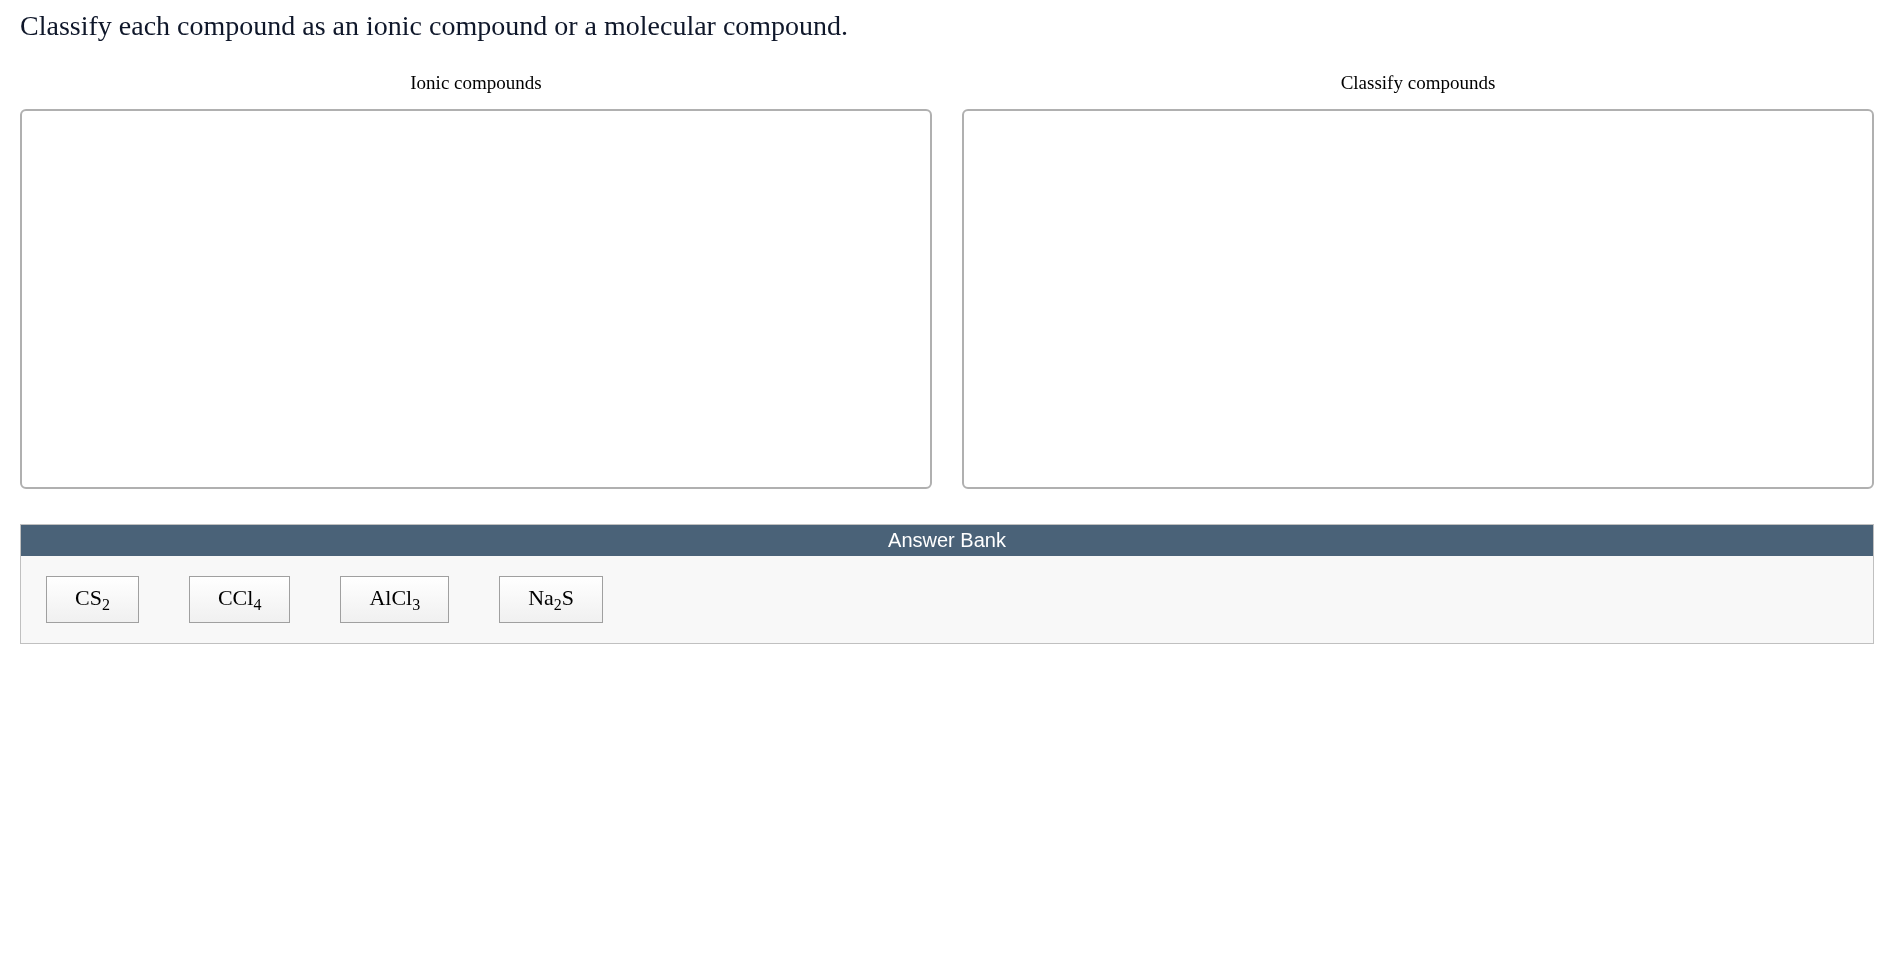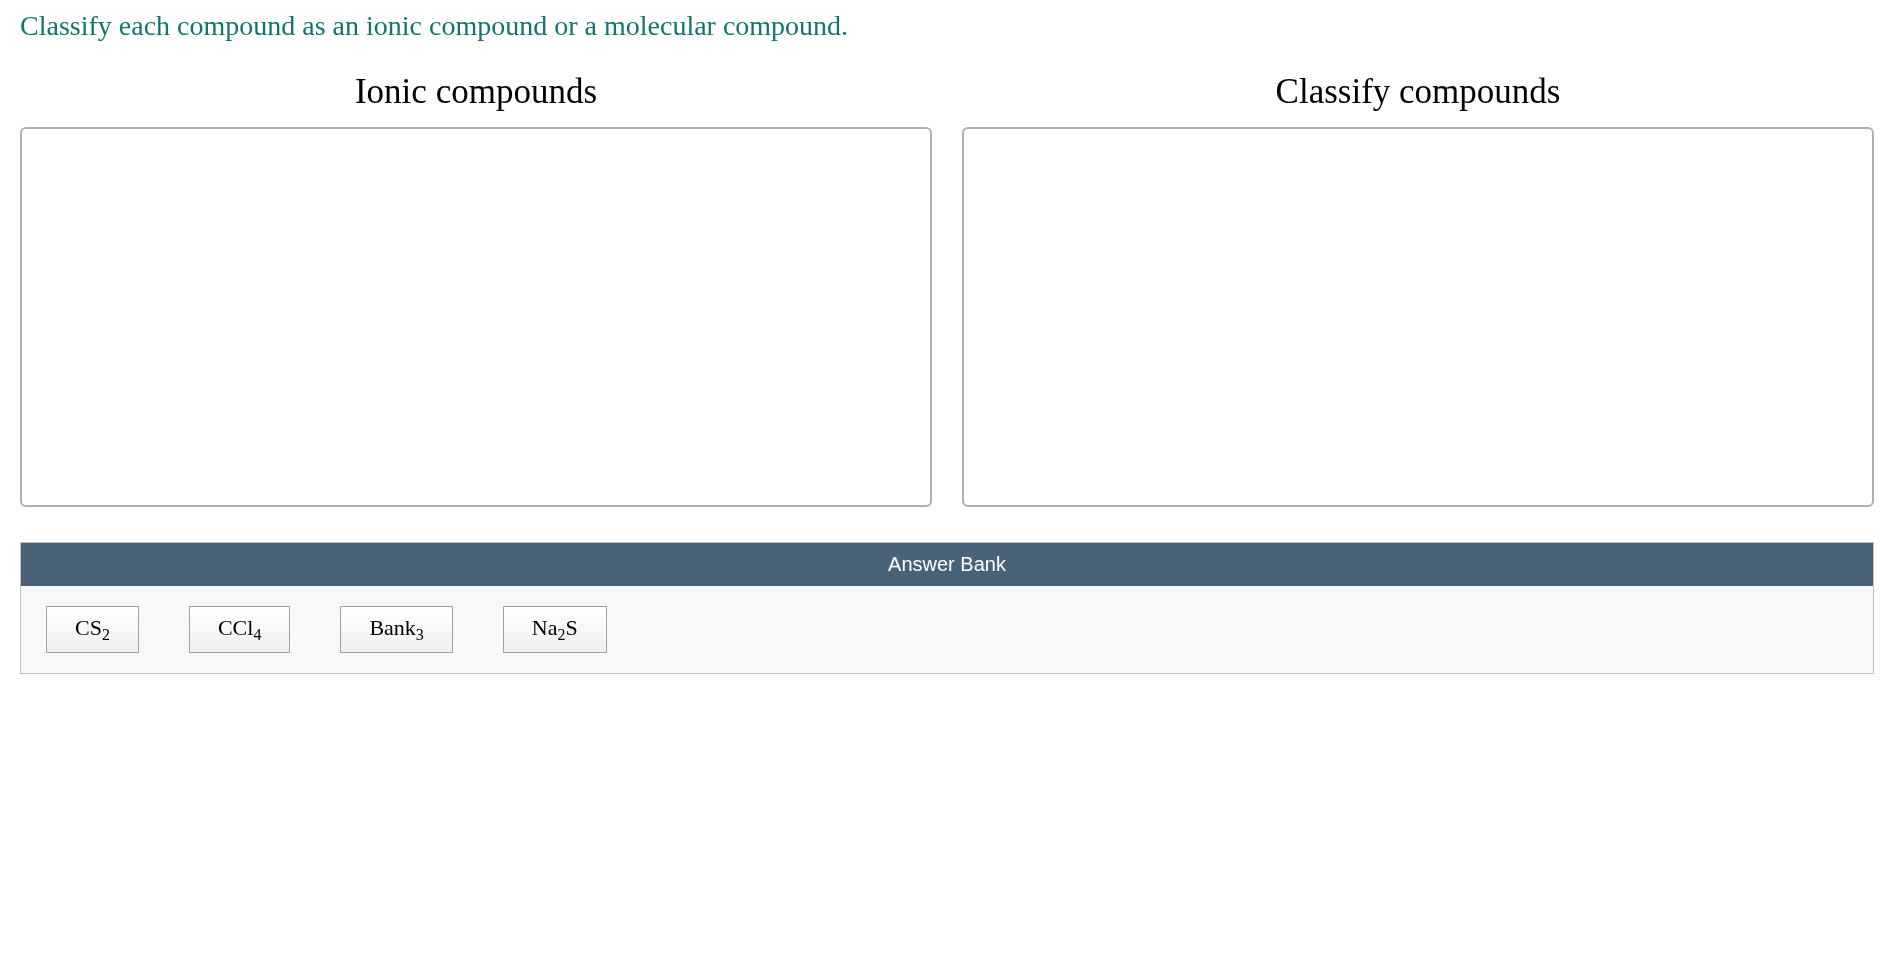--- a/index.html
+++ b/index.html
@@ -7,53 +7,53 @@
       padding: 0;
       box-sizing: border-box;
     }
     body {
       font-family: Georgia, 'Times New Roman', serif;
       background: #ffffff;
       padding: 10px 20px;
     }
     .question-text {
       font-size: 28px;
-      color: #0f766e;
+      color: #0f172a;
       margin-bottom: 30px;
       font-weight: normal;
     }
     .drop-zones-container {
       display: flex;
       gap: 30px;
       margin-bottom: 35px;
     }
     .drop-zone-wrapper {
       flex: 1;
     }
     .drop-zone-title {
       text-align: center;
-      font-size: 35px;
+      font-size: 19px;
       color: #000;
       margin-bottom: 15px;
       font-weight: normal;
     }
     .drop-zone {
       border: 2px solid #b0b0b0;
       border-radius: 6px;
       height: 380px;
       background: #ffffff;
     }
     .answer-bank-container {
       border: 1px solid #c0c0c0;
     }
     .answer-bank-header {
       background: #4a6278;
       color: #ffffff;
       text-align: center;
-      padding: 10px;
+      padding: 4px;
       font-family: Arial, sans-serif;
       font-size: 20px;
     }
     .answer-bank-items {
       background: #f8f8f8;
       padding: 20px 25px;
       display: flex;
       gap: 50px;
     }
     .compound-chip {
@@ -86,16 +86,16 @@
     <div class="drop-zone-title">Classify compounds</div>
     <div class="drop-zone"></div>
   </div>
 </div>
 
 <div class="answer-bank-container">
   <div class="answer-bank-header">Answer Bank</div>
   <div class="answer-bank-items">
     <div class="compound-chip"><span>CS</span><sub>2</sub></div>
     <div class="compound-chip"><span>CCl</span><sub>4</sub></div>
-    <div class="compound-chip"><span>Bank</span><sub>3</sub></div>
+    <div class="compound-chip"><span>AlCl</span><sub>3</sub></div>
     <div class="compound-chip"><span>Na</span><sub>2</sub><span>S</span></div>
   </div>
 </div>
 
 </body></html>

